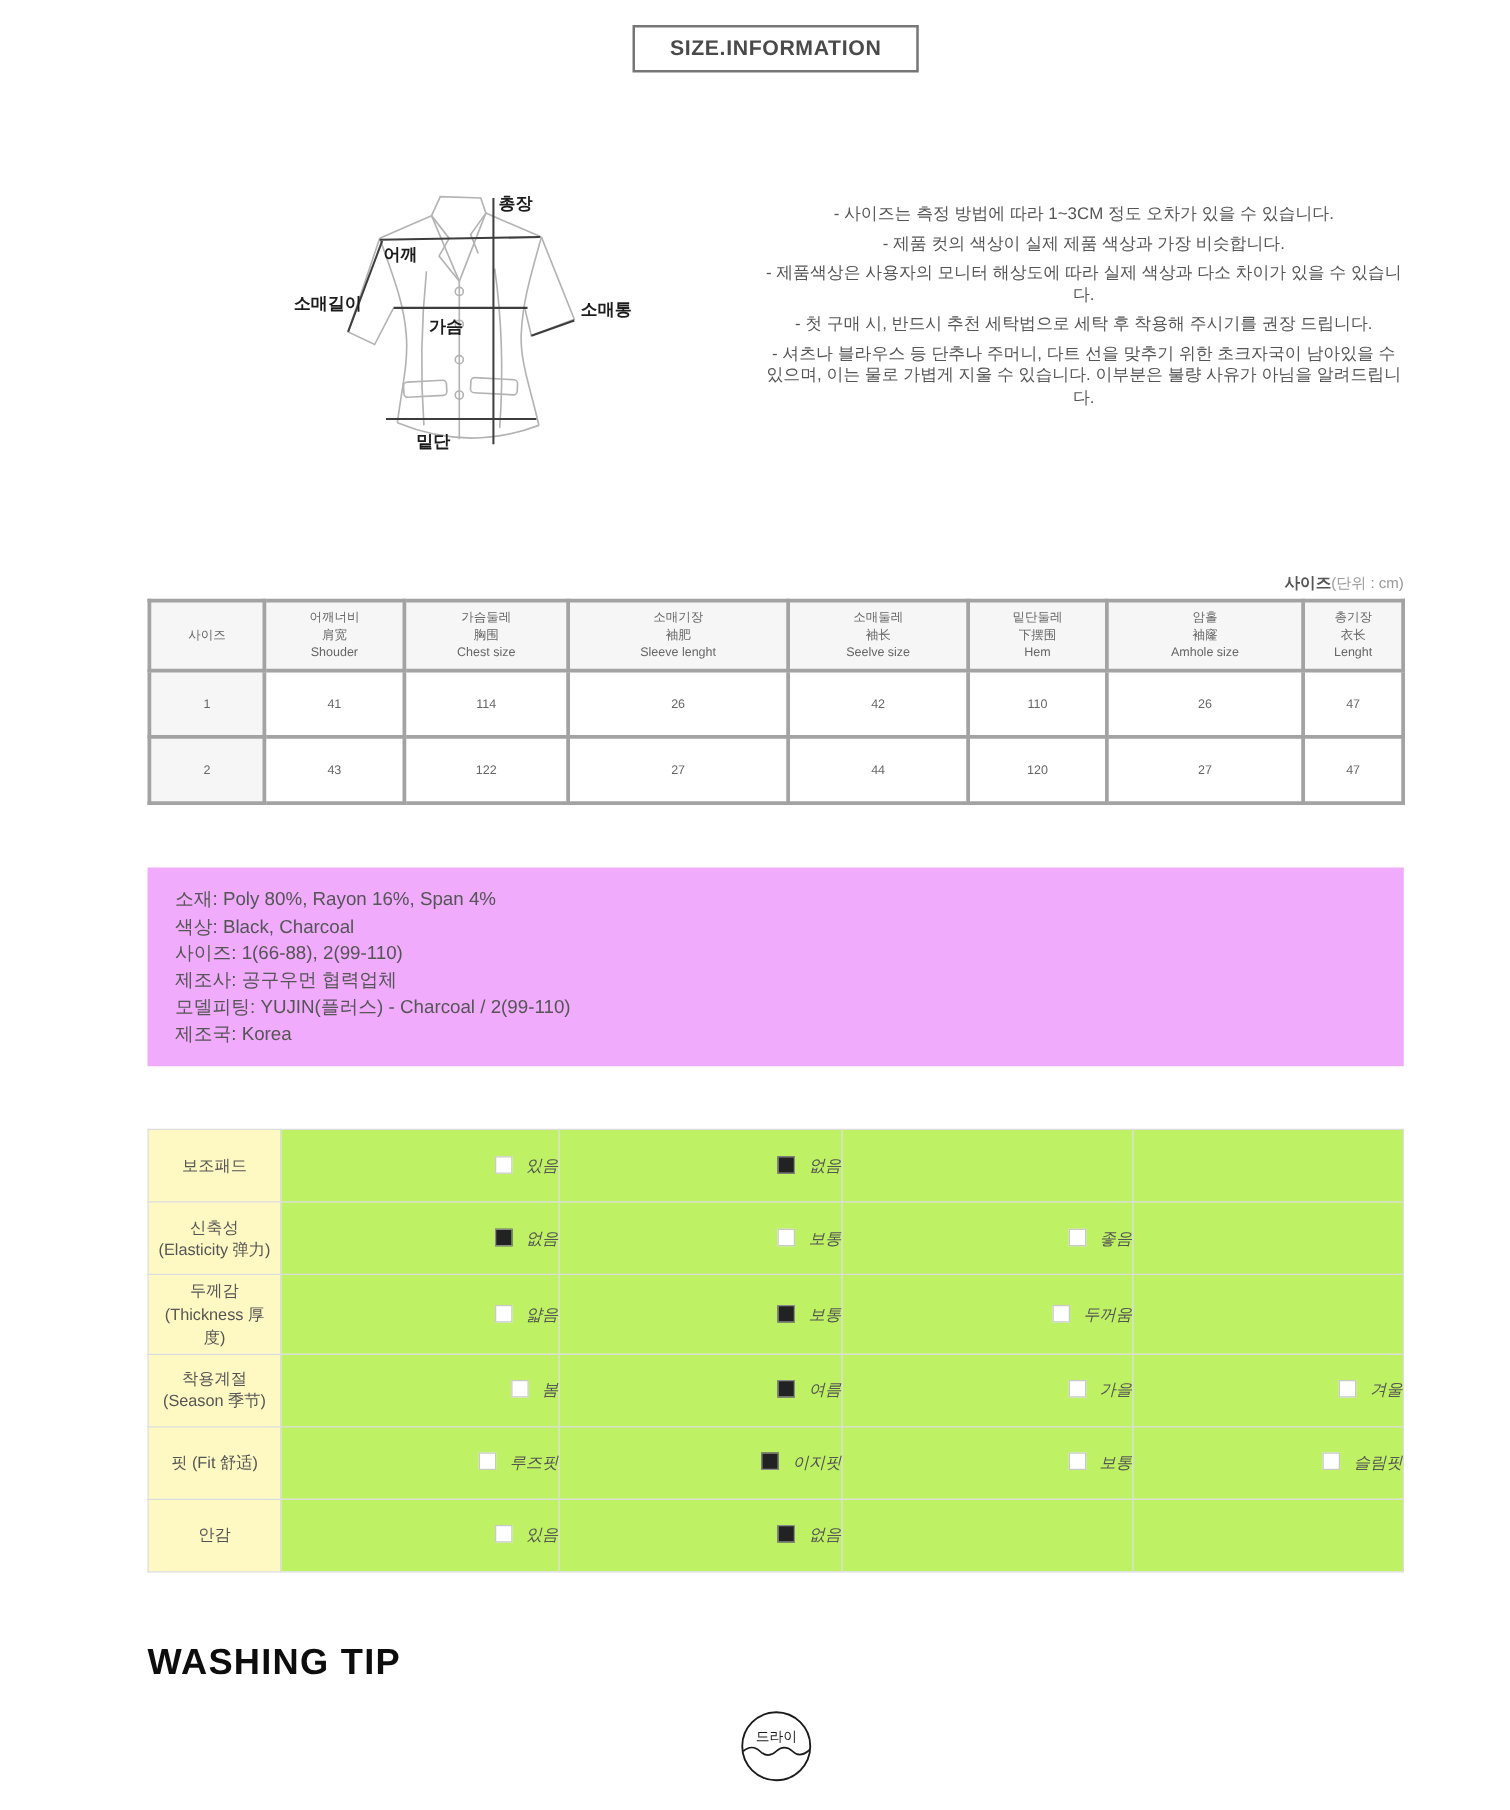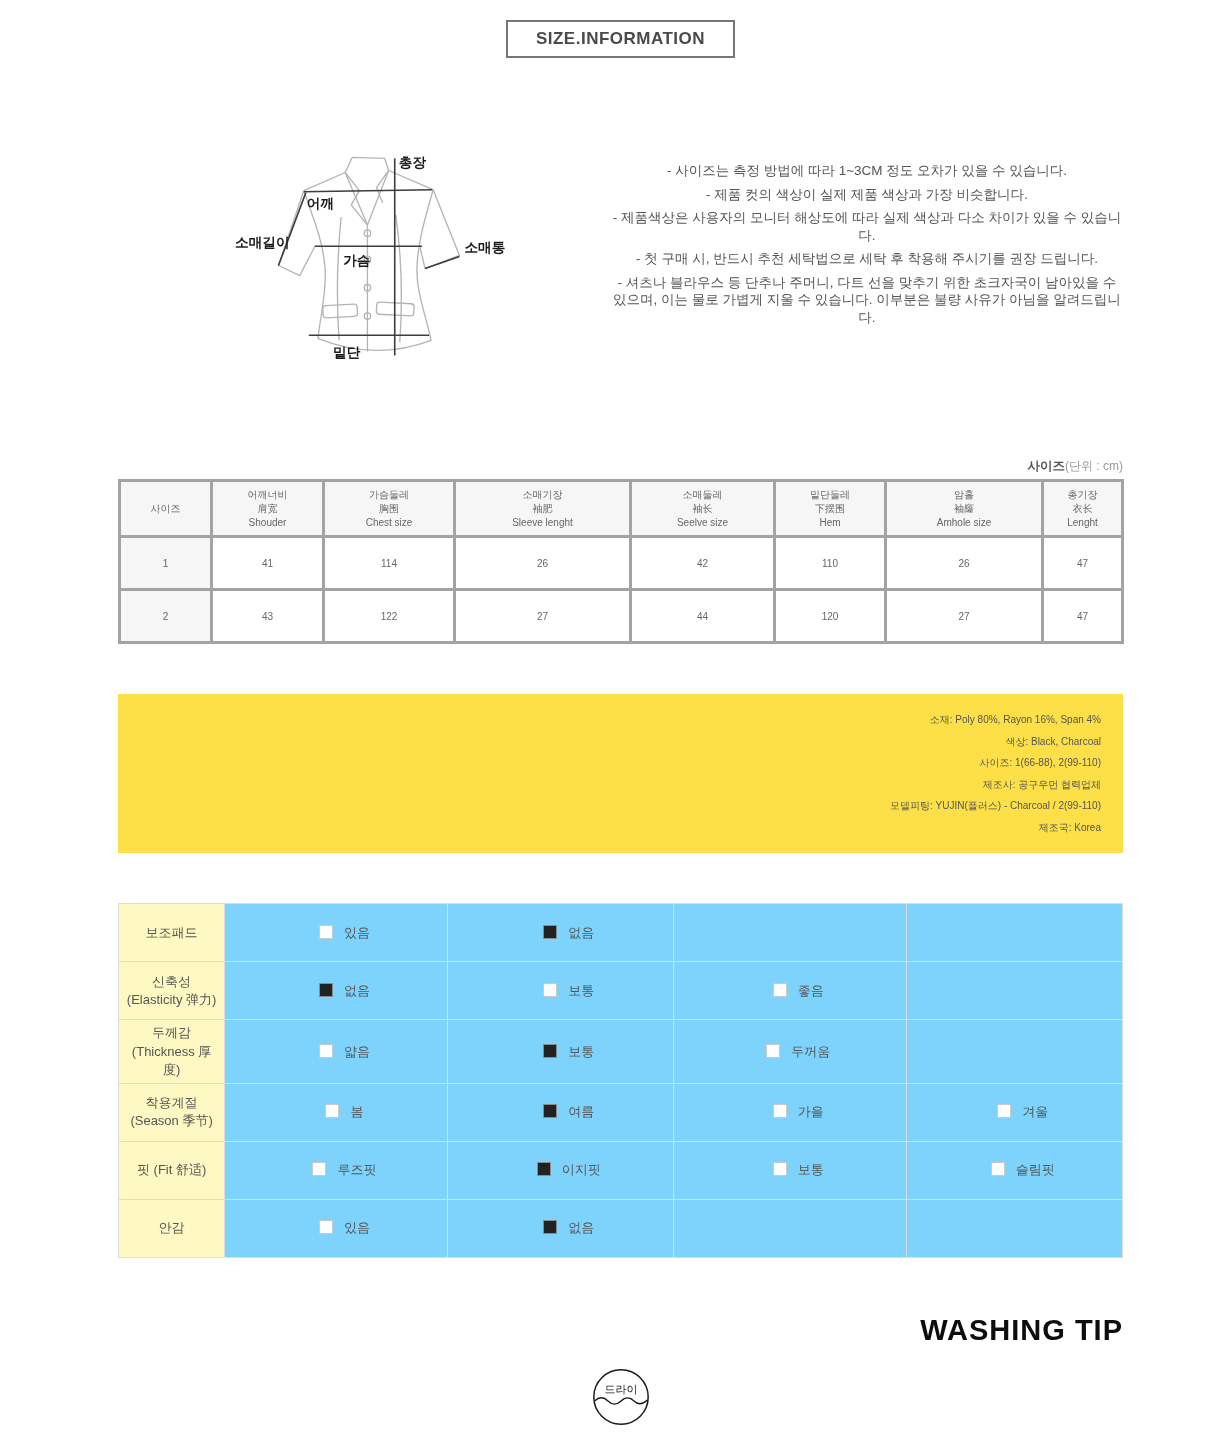--- a/index.html
+++ b/index.html
@@ -29,36 +29,36 @@
   table{border-collapse:collapse;width:1005px;table-layout:fixed;}
   .size-table th,.size-table td{
     border:3px solid #a3a3a3;text-align:center;font-weight:normal;
     color:#666;font-size:10px;
   }
   .size-table thead th{background:#f6f6f6;padding:6px 2px;line-height:1.38;}
   .size-table tbody td{height:48px;background:#fff;}
   .size-table .col-size{background:#f6f6f6;}
 
   
-  .info-box{margin-top:50px;background:#fde047;padding:15px 22px;font-size:10px;color:#555;text-align:right;}
+  .info-box{margin-top:50px;background:#f0abfc;padding:15px 22px;font-size:15px;color:#555;}
   .info-box p{margin:0;line-height:21.5px;}
 
   
   .options-table{margin-top:50px;}
   .options-table th,.options-table td{border:1px solid #dcdcdc;font-size:13px;color:#555;}
   .options-table th{
     background:#fef9c3;font-weight:normal;text-align:center;
     padding:4px 6px;line-height:1.4;height:49px;
   }
-  .options-table td{padding:0 0 0 17px;text-align:center;background:#7dd3fc;}
+  .options-table td{padding:0 0 0 17px;text-align:right;background:#bef264;font-style:italic;}
   .cb{display:inline-block;width:12px;height:12px;border:1px solid #c9c9c9;background:#fff;vertical-align:-2px;margin-right:11px;}
   .cb.checked{background:#222;border-color:#8a8a8a;}
 
   
-  .washing-title{margin-top:56px;text-align:right;font-size:29px;font-weight:bold;color:#0d0d0d;letter-spacing:1px;}
+  .washing-title{margin-top:56px;text-align:left;font-size:29px;font-weight:bold;color:#0d0d0d;letter-spacing:1px;}
   .dry{margin-top:20px;text-align:center;}
 </style>
 </head>
 <body>
 
 <div class="content">
 
   <div class="title-wrap">
     <div class="title-box">SIZE.INFORMATION</div>
   </div>

